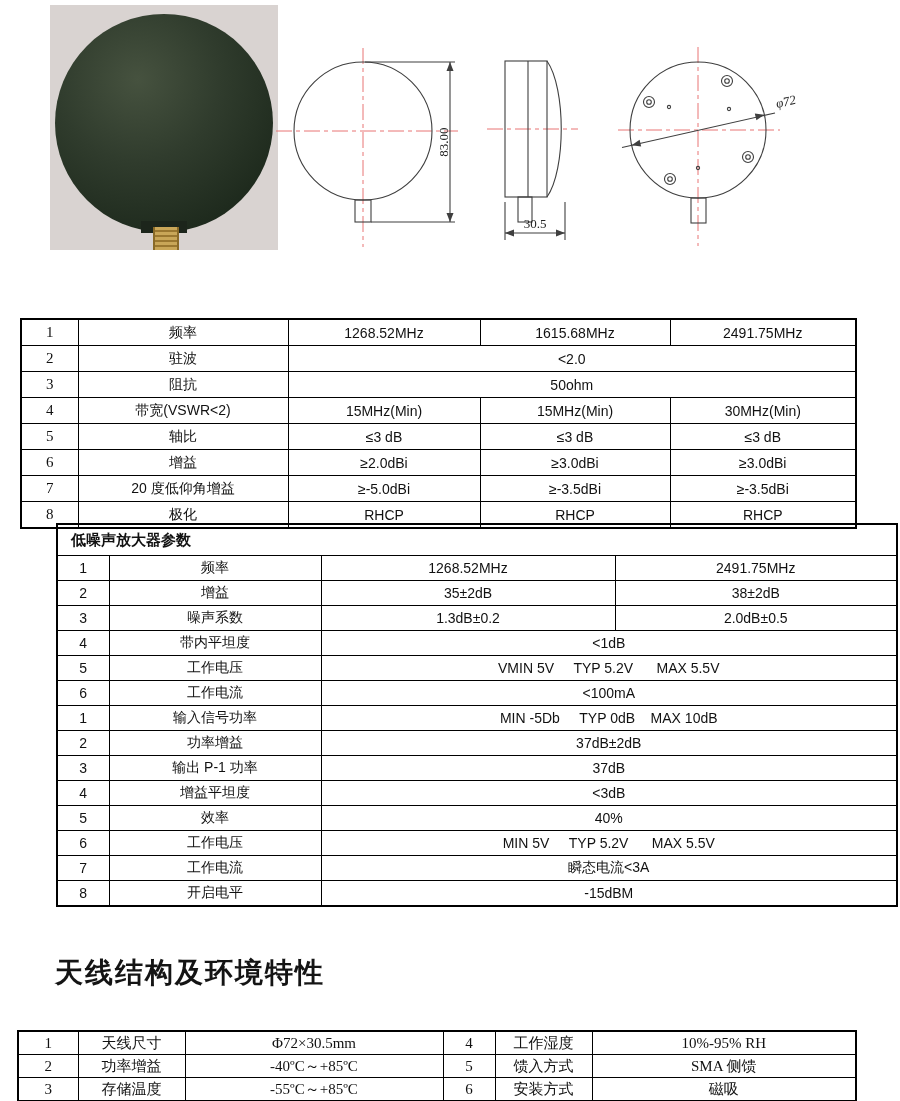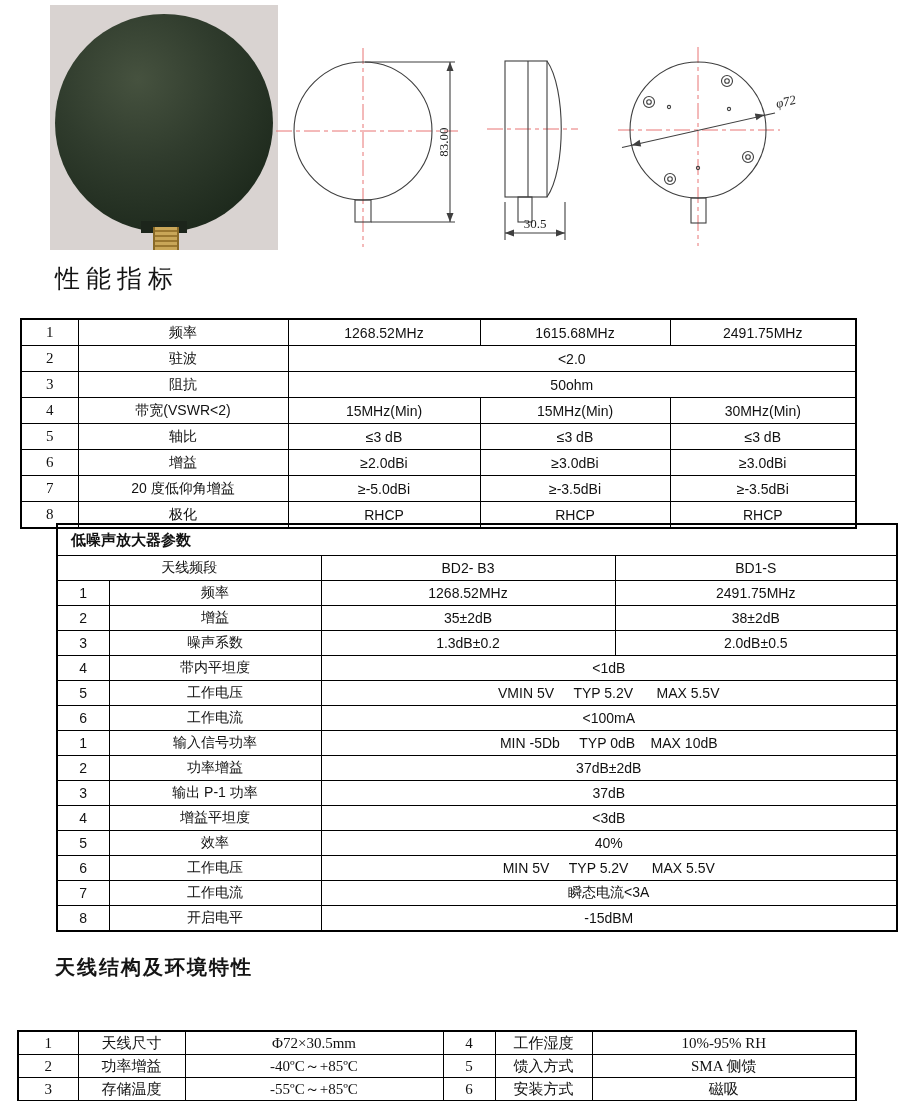--- a/index.html
+++ b/index.html
@@ -10,21 +10,21 @@
   #photo{position:absolute;left:50px;top:5px;width:228px;height:245px;background:#d9d3d1;}
   .ant-circle{position:absolute;left:5px;top:9px;width:218px;height:218px;border-radius:50%;
         background:radial-gradient(circle at 38% 30%, #46523f 0%, #303c2d 40%, #1e2a1d 78%, #16211a 100%);}
   .ant-base{position:absolute;left:91px;top:216px;width:46px;height:12px;background:#1c251b;}
   .ant-conn{position:absolute;left:103px;top:222px;width:22px;height:23px;
         background:repeating-linear-gradient(180deg,#c9a658 0 3px,#9a7730 3px 5px);
         border-left:2px solid #8a6a28;border-right:2px solid #8a6a28;}
 
   
   .h1{position:absolute;left:55px;top:262px;font-size:25px;letter-spacing:6px;font-weight:500;color:#141414;}
-  .h2{position:absolute;left:55px;top:954px;font-size:20px;letter-spacing:2px;font-weight:700;color:#141414;}
+  .h2{position:absolute;left:55px;top:954px;font-size:28px;letter-spacing:2px;font-weight:700;color:#141414;}
 
   
   table.t{position:absolute;border-collapse:collapse;table-layout:fixed;border:2px solid #000;}
   table.t td{border:1px solid #000;text-align:center;vertical-align:middle;
              overflow:hidden;white-space:nowrap;padding:0 2px;}
   .t1{left:20px;top:318px;width:835px;font-size:14px;}
   .t1 td{height:25px;}
   .t1 td.num{font-family:"Liberation Serif",serif;font-size:15px;}
   .t2{left:56px;top:523px;width:840px;font-size:14px;}
   .t2 td{height:24px;}
@@ -96,21 +96,20 @@
         <circle class="dline" cx="729" cy="109" r="1.6"></circle>
         <circle class="dline" cx="698" cy="168" r="1.6"></circle>
       </g>
       <path class="dline" d="M622 147.5 L775 113"></path>
       <polygon fill="#3f3f3f" points="631.6,145.2 641.2,146.6 639.6,139.8"></polygon>
       <polygon fill="#3f3f3f" points="764.4,114.8 756.4,120.2 754.8,113.4"></polygon>
       <text class="dimtxt" x="777" y="108" font-style="italic" font-size="15" transform="rotate(-13 777 108)">φ72</text>
     </g>
   </svg>
 
-  <div class="h1">性能指标</div>
 
   <table class="t t1">
     <colgroup>
         <col style="width:57px">
         <col style="width:210px">
         <col style="width:192px">
         <col style="width:190px">
         <col style="width:186px">
       </colgroup>
     <tbody>
@@ -174,25 +173,20 @@
         <col style="width:52px">
         <col style="width:212px">
         <col style="width:294px">
         <col style="width:282px">
       </colgroup>
     <tbody>
       <tr class="title">
         <td colspan="4">低噪声放大器参数</td>
       </tr>
       <tr>
-        <td colspan="2">天线频段</td>
-        <td>BD2- B3</td>
-        <td>BD1-S</td>
-      </tr>
-      <tr>
         <td>1</td>
         <td>频率</td>
         <td>1268.52MHz</td>
         <td>2491.75MHz</td>
       </tr>
       <tr>
         <td>2</td>
         <td>增益</td>
         <td>35±2dB</td>
         <td>38±2dB</td>

